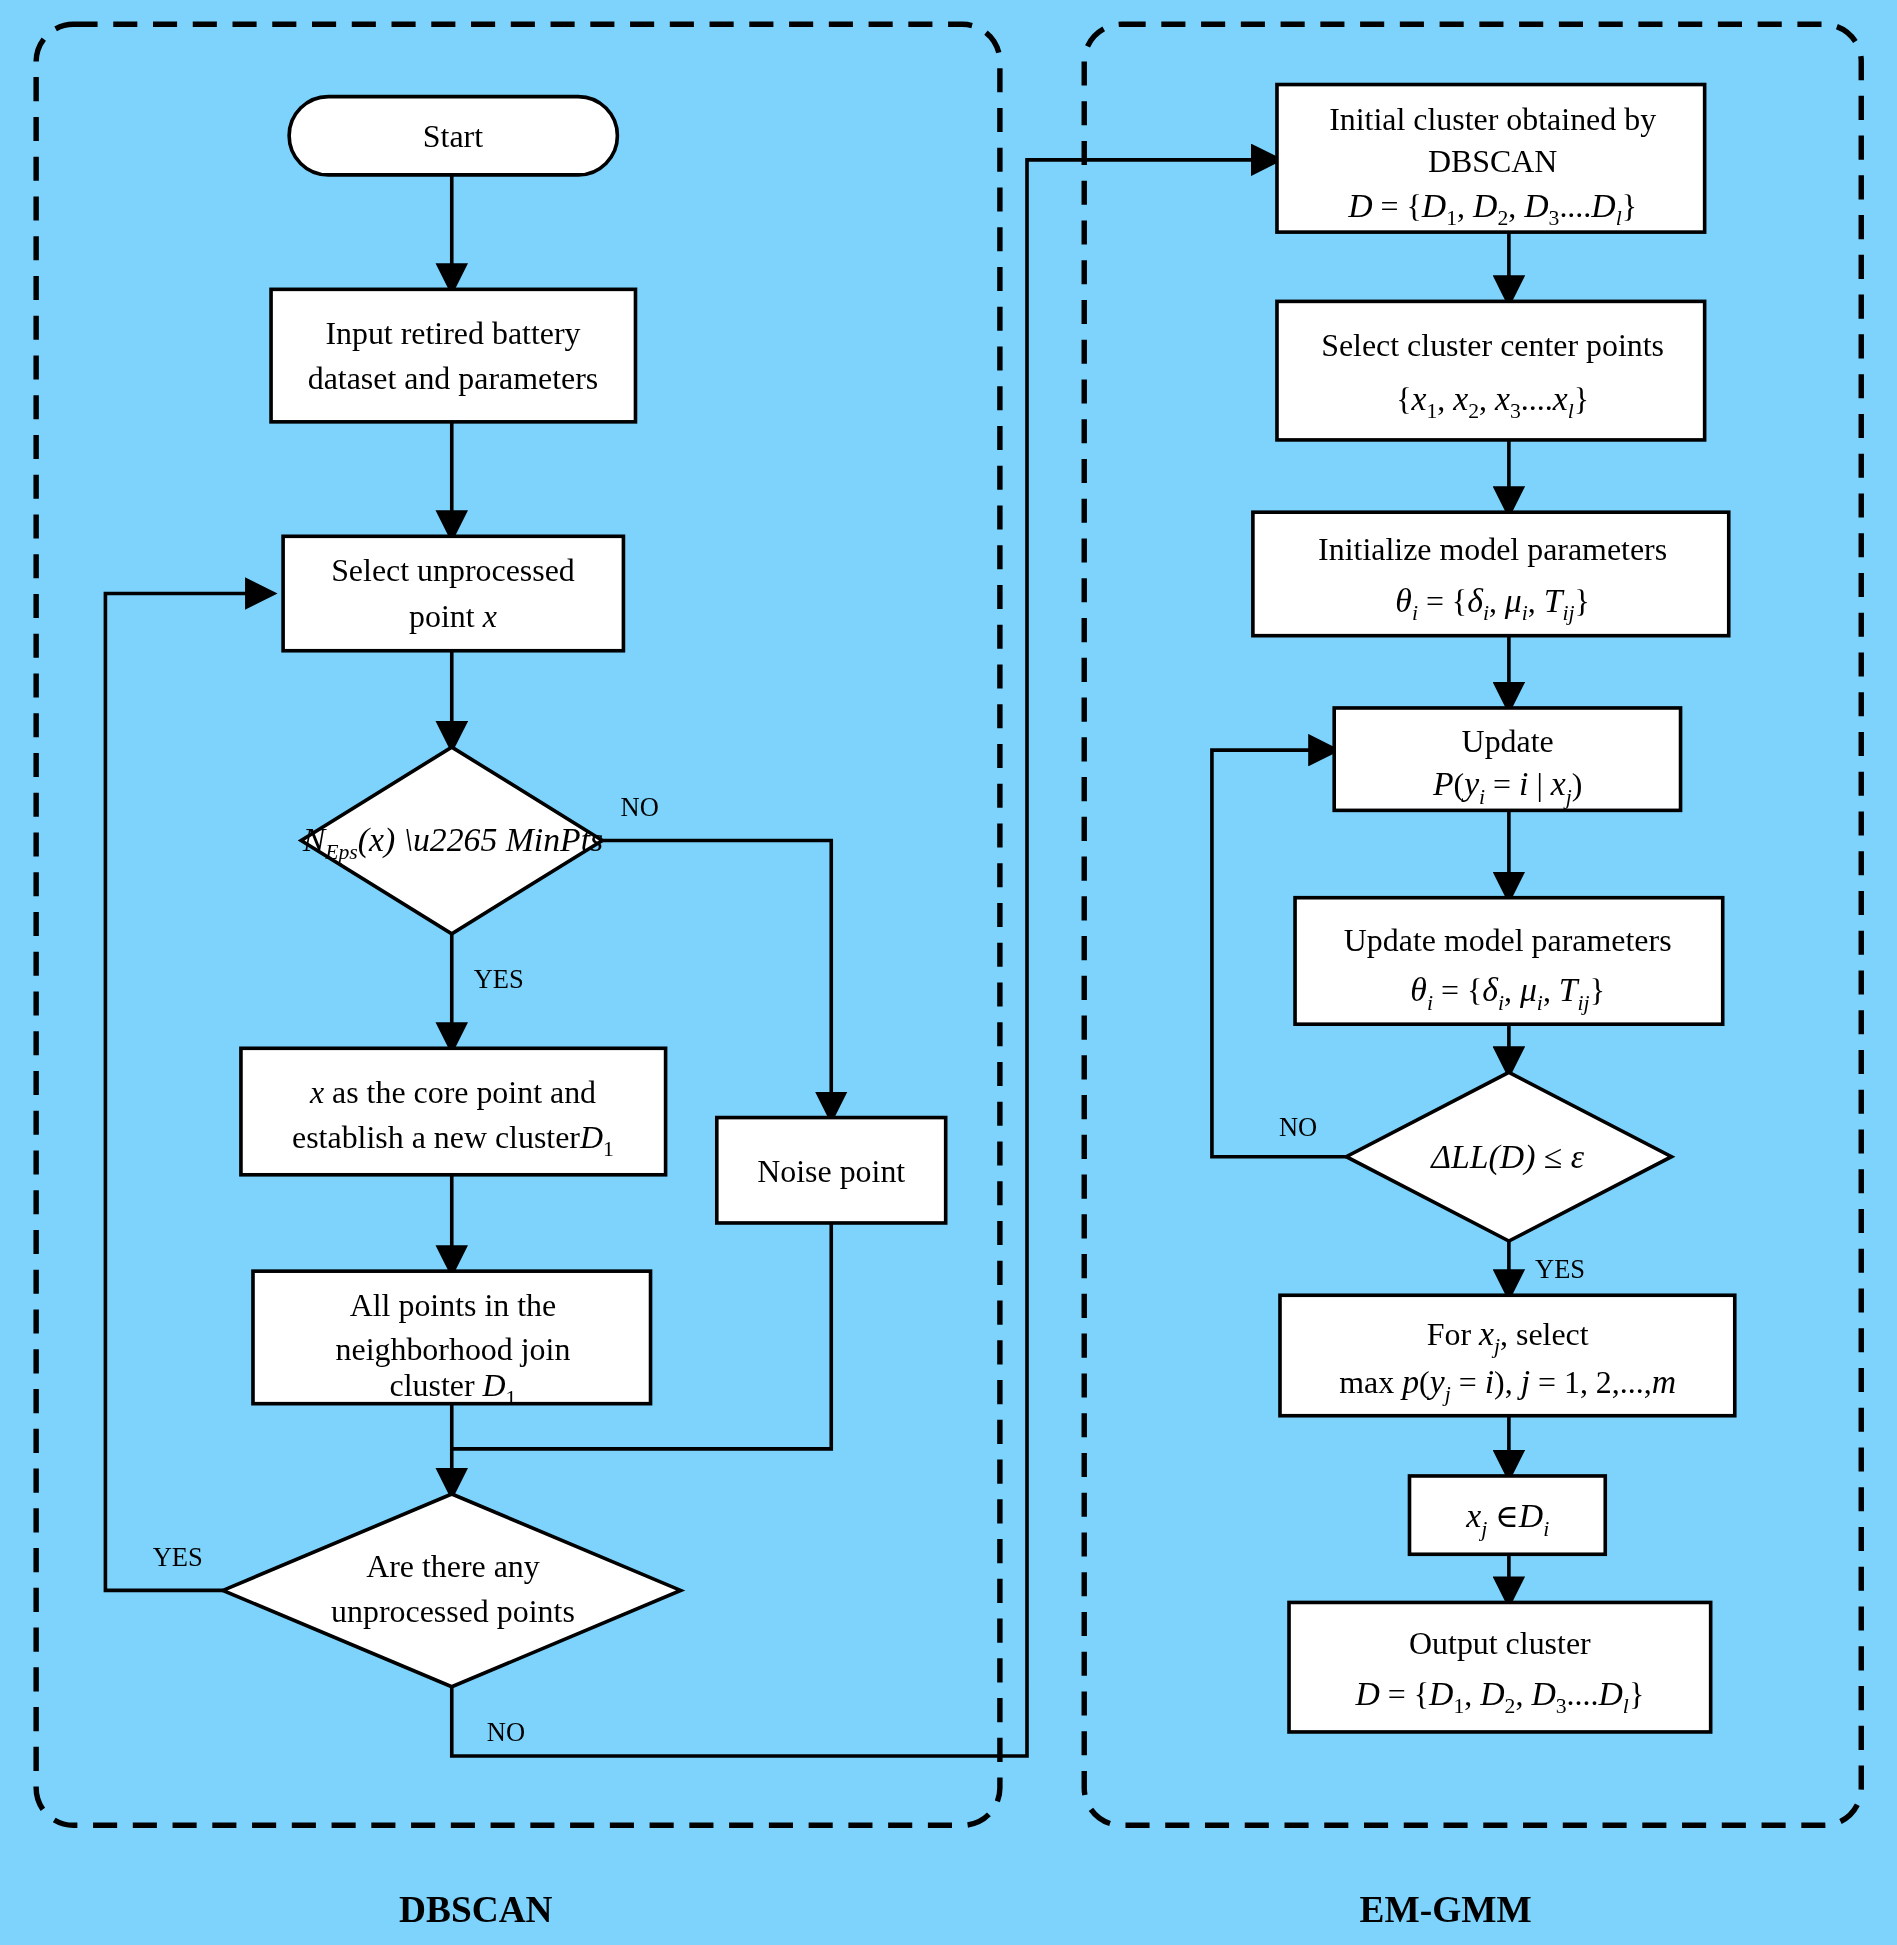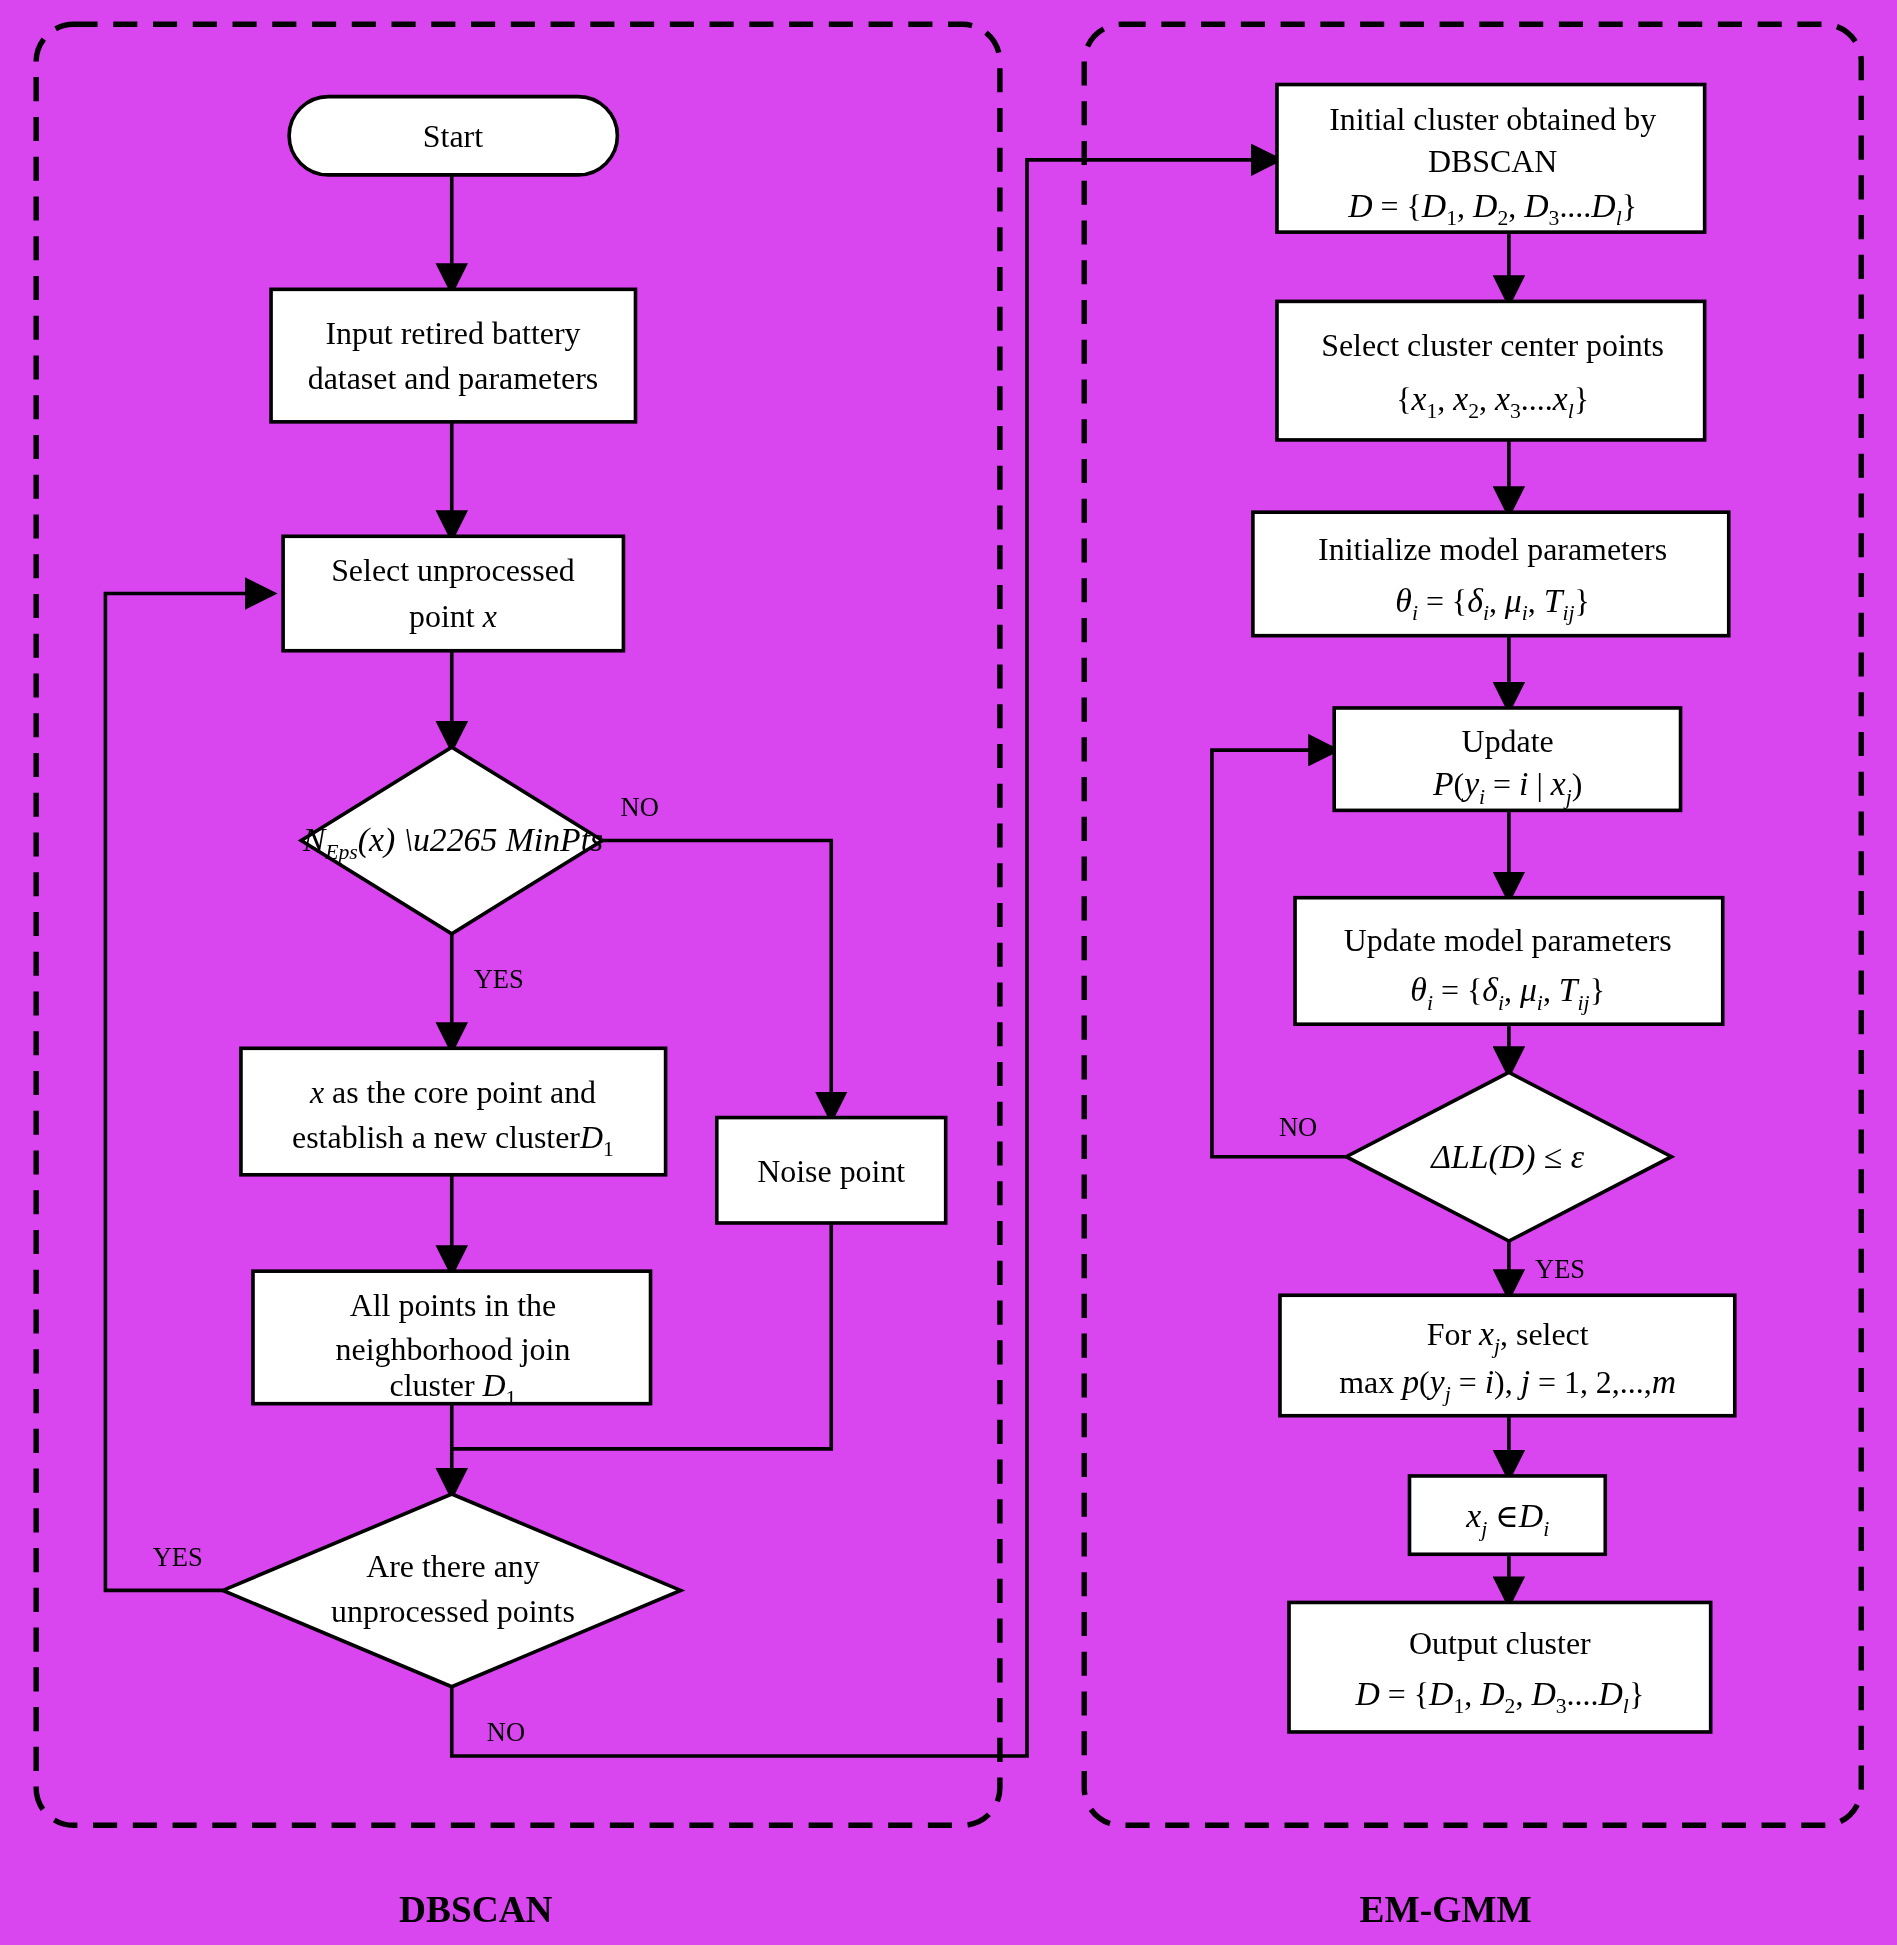--- a/index.html
+++ b/index.html
@@ -1,18 +1,18 @@
 <!DOCTYPE html>
 <html style="font-size:9.6px"><head>
 <meta charset="utf-8">
 <style>
   html,body{margin:0;padding:0;background:#ffffff;}
   body{width:1898px;height:1946px;overflow:hidden;
        font-family:"Liberation Serif","DejaVu Serif",serif;}
-  #stage{position:relative;width:1898px;height:1946px;background:#d946ef;}
+  #stage{position:relative;width:1898px;height:1946px;background:#7dd3fc;}
   svg{position:absolute;left:0;top:0;width:1898px;height:1946px;}
   .node-text{font-family:"Liberation Serif","DejaVu Serif",serif;
              font-size:53px;fill:#000;text-anchor:middle;}
   .edge-label{font-family:"Liberation Serif","DejaVu Serif",serif;
               font-size:44px;fill:#000;text-anchor:middle;}
   .panel-label{font-family:"Liberation Serif","DejaVu Serif",serif;
                font-size:62px;font-weight:bold;fill:#000;text-anchor:middle;}
   .it{font-style:italic;}
   .sub{font-size:36px;font-style:italic;}
   .sub-up{font-size:36px;}

